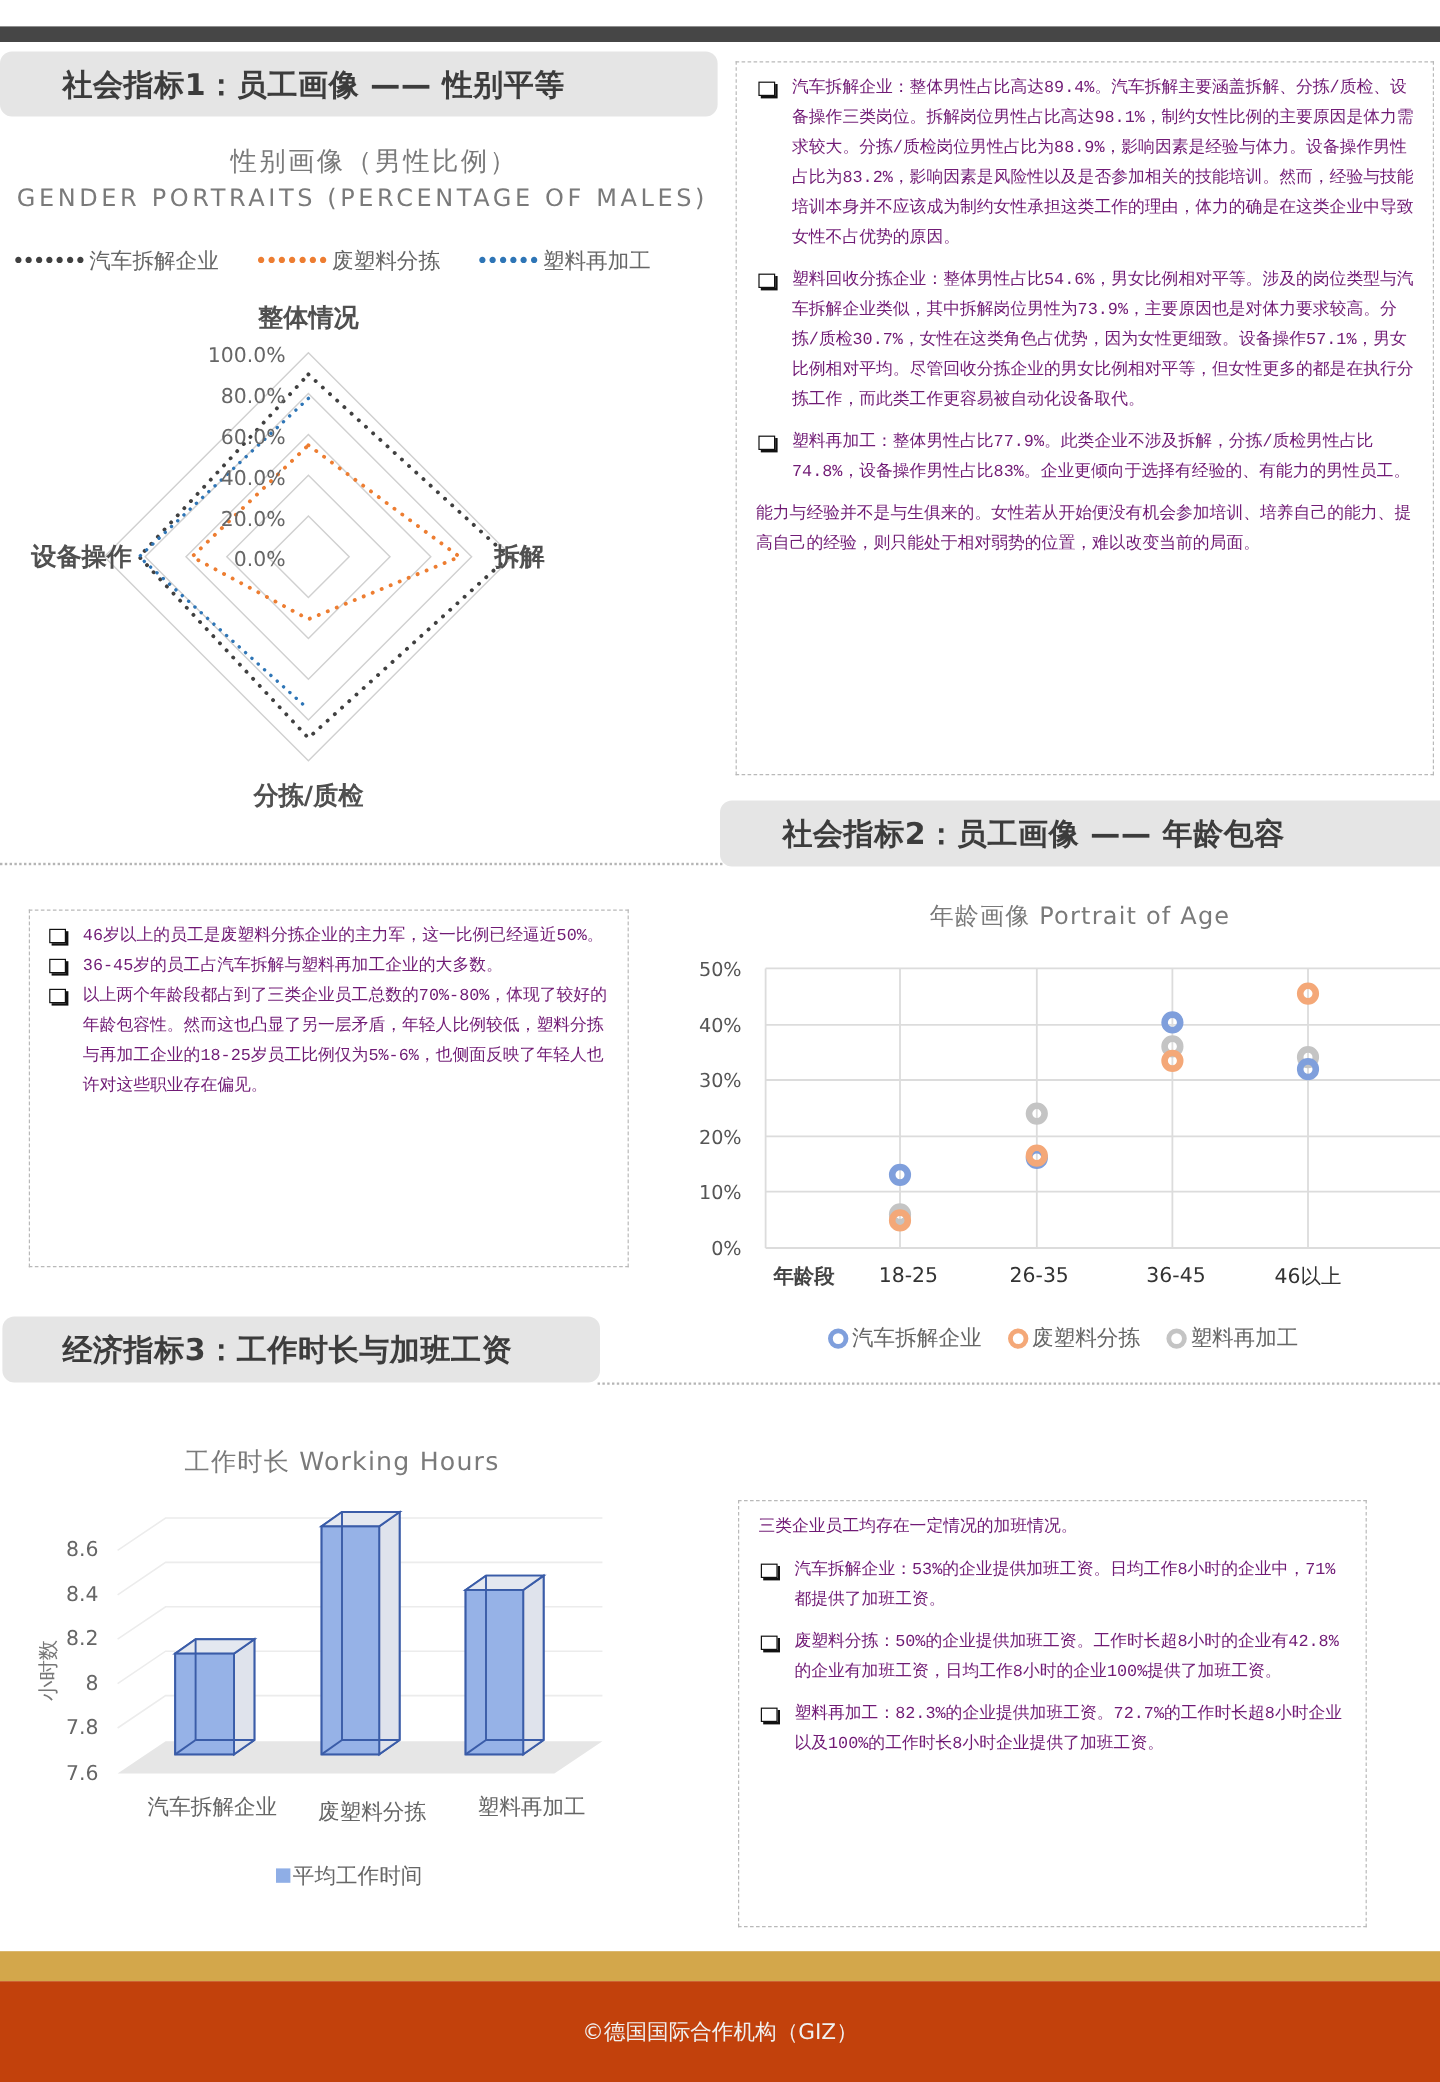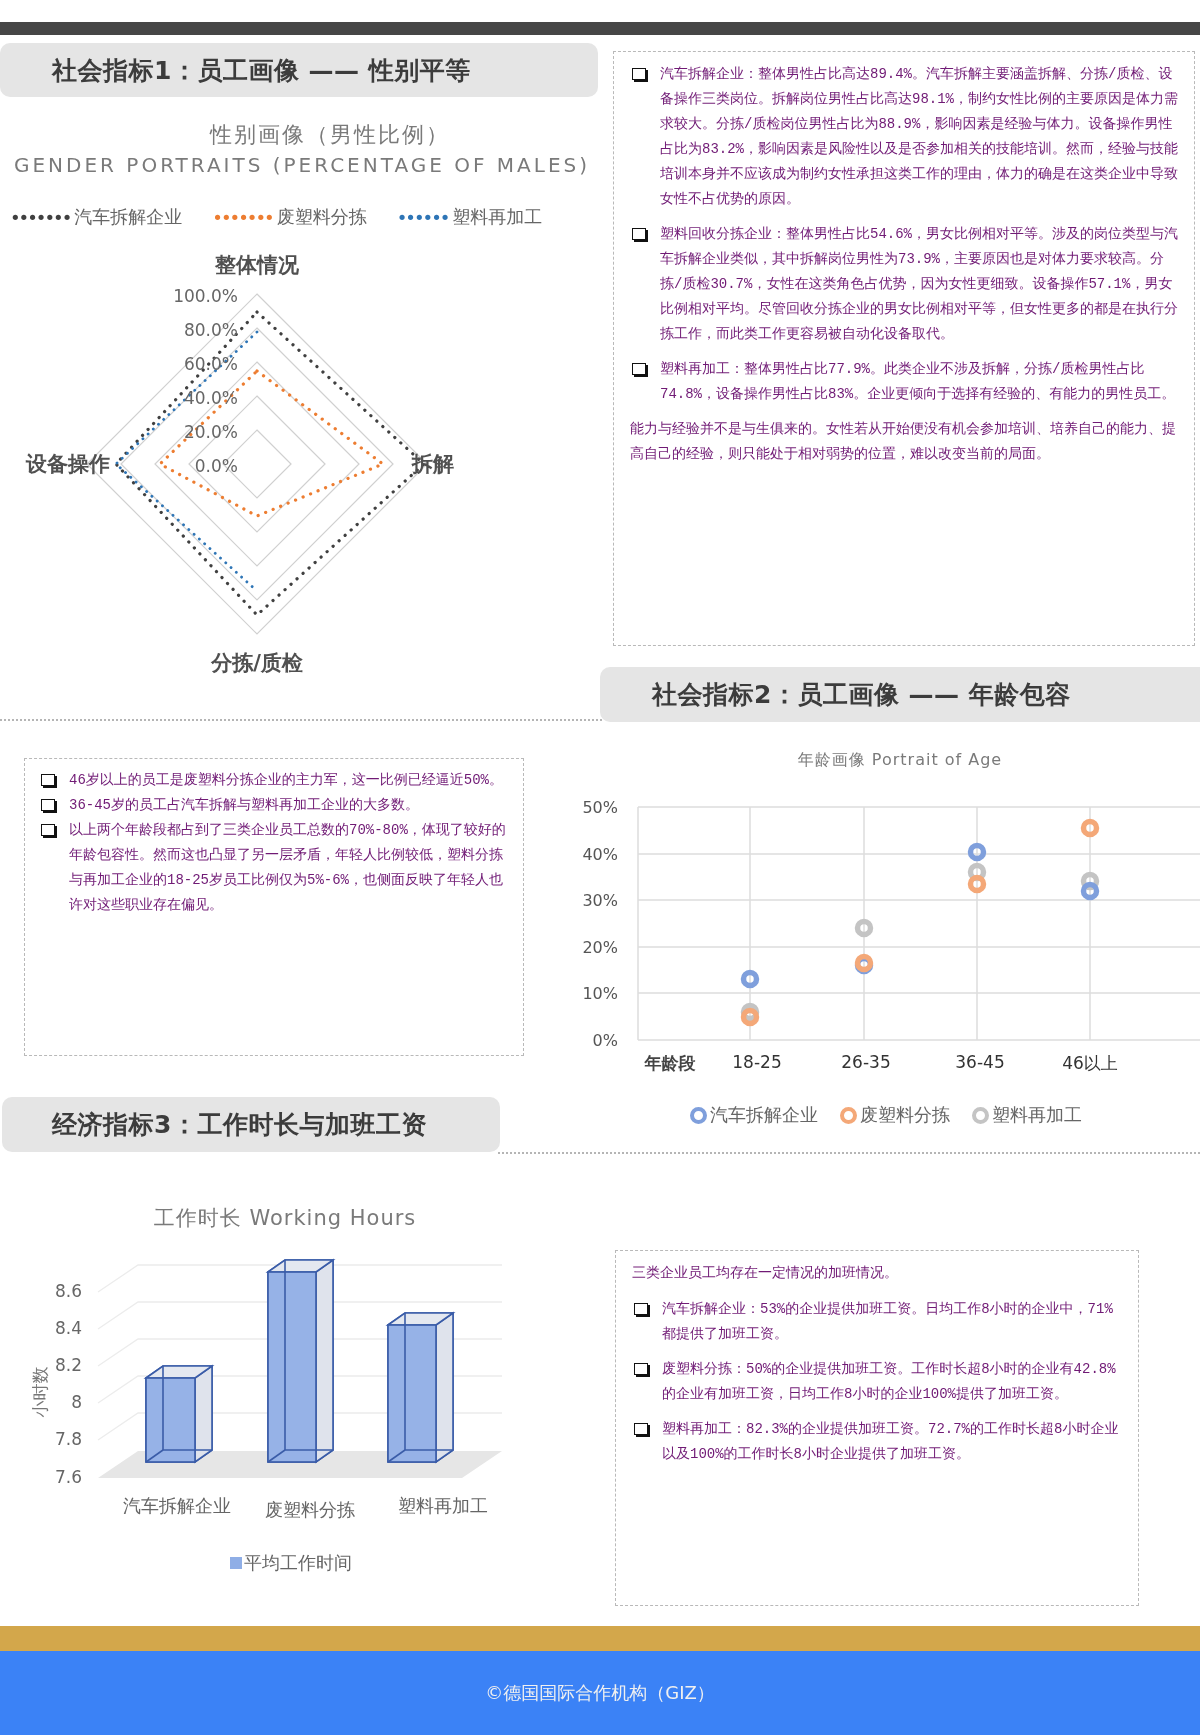--- a/index.html
+++ b/index.html
@@ -9,32 +9,32 @@
   .sec-title{background:#e5e5e5;border-radius:10px;color:#3c3c3c;font-weight:bold;font-size:25px;display:flex;align-items:center;box-sizing:border-box;letter-spacing:0.5px;}
   .dotline{border-top:2px dotted #b5b5b5;height:0;}
   .textbox{border:1.5px dashed #b9b9b9;box-sizing:border-box;font-size:14px;line-height:25px;color:#701a75;font-family:Liberation Mono, monospace;}
   .bullet{display:flex;margin-bottom:10px;}
   .bullet .box{flex:0 0 14px;width:12px;height:12px;border:1.5px solid #111;box-shadow:2px 2px 0 #111;margin:6px 14px 0 2px;box-sizing:border-box;background:#fff;}
   .bullet .txt{flex:1;}
   .tight .bullet{margin-bottom:0;}
   .chart-title{color:#7a7a7a;text-align:center;letter-spacing:2px;}
   svg text{font-family:"DejaVu Sans","Liberation Sans",sans-serif;}
   .footer-gold{left:0;top:1626px;width:1200px;height:25px;background:#d3a74b;}
-  .footer-dark{left:0;top:1651px;width:1200px;height:84px;background:#3b82f6;color:#f0f0f0;font-size:18px;display:flex;align-items:center;justify-content:center;}
+  .footer-dark{left:0;top:1651px;width:1200px;height:84px;background:#c2410c;color:#f0f0f0;font-size:18px;display:flex;align-items:center;justify-content:center;}
 </style>
 </head>
 <body>
 
 <div class="abs topbar"></div>
 
 <div class="abs sec-title" style="left:0;top:43px;width:598px;height:54px;padding-left:52px;">
   <span>社会指标1：员工画像 —— 性别平等</span>
 </div>
 
-<div class="abs chart-title" style="left:0;top:120px;width:600px;font-size:22px;padding-left:30px;">性别画像（男性比例）</div>
+<div class="abs chart-title" style="left:12px;top:120px;width:600px;font-size:22px;">性别画像（男性比例）</div>
 <div class="abs chart-title" style="left:0;top:153px;width:604px;font-size:20px;letter-spacing:3px;">GENDER PORTRAITS (PERCENTAGE OF MALES)</div>
 
 <div class="abs" style="left:10px;top:204px;width:590px;height:26px;display:flex;align-items:center;font-size:18px;color:#666;">
   <span style="color:#404040;letter-spacing:-2px;margin-right:4px;">•••••••</span>
   <span style="margin-right:30px;">汽车拆解企业</span>
   <span style="color:#ed7d31;letter-spacing:-2px;margin-right:4px;">•••••••</span>
   <span style="margin-right:30px;">废塑料分拣</span>
   <span style="color:#2e75b6;letter-spacing:-2px;margin-right:4px;">••••••</span>
   <span>塑料再加工</span>
 </div>
@@ -97,21 +97,21 @@
   <div class="bullet">
     <span class="box"></span>
     <span class="txt">36-45岁的员工占汽车拆解与塑料再加工企业的大多数。</span>
   </div>
   <div class="bullet">
     <span class="box"></span>
     <span class="txt">以上两个年龄段都占到了三类企业员工总数的70%-80%，体现了较好的年龄包容性。然而这也凸显了另一层矛盾，年轻人比例较低，塑料分拣与再加工企业的18-25岁员工比例仅为5%-6%，也侧面反映了年轻人也许对这些职业存在偏见。</span>
   </div>
 </div>
 
-<div class="abs chart-title" style="left:640px;top:750px;width:520px;font-size:16px;letter-spacing:1px;">年龄画像 Portrait of Age</div>
+<div class="abs chart-title" style="left:640px;top:750px;width:520px;font-size:20px;letter-spacing:1px;">年龄画像 Portrait of Age</div>
 <svg class="abs" style="left:560px;top:790px;" width="640" height="360" viewBox="0 0 640 360">
 
   <g stroke="#dcdcdc" stroke-width="1.5">
     <line x1="78" y1="17" x2="640" y2="17"></line>
     <line x1="78" y1="64" x2="640" y2="64"></line>
     <line x1="78" y1="110" x2="640" y2="110"></line>
     <line x1="78" y1="157" x2="640" y2="157"></line>
     <line x1="78" y1="203" x2="640" y2="203"></line>
     <line x1="78" y1="250" x2="640" y2="250"></line>
     <line x1="78" y1="17" x2="78" y2="250"></line>

